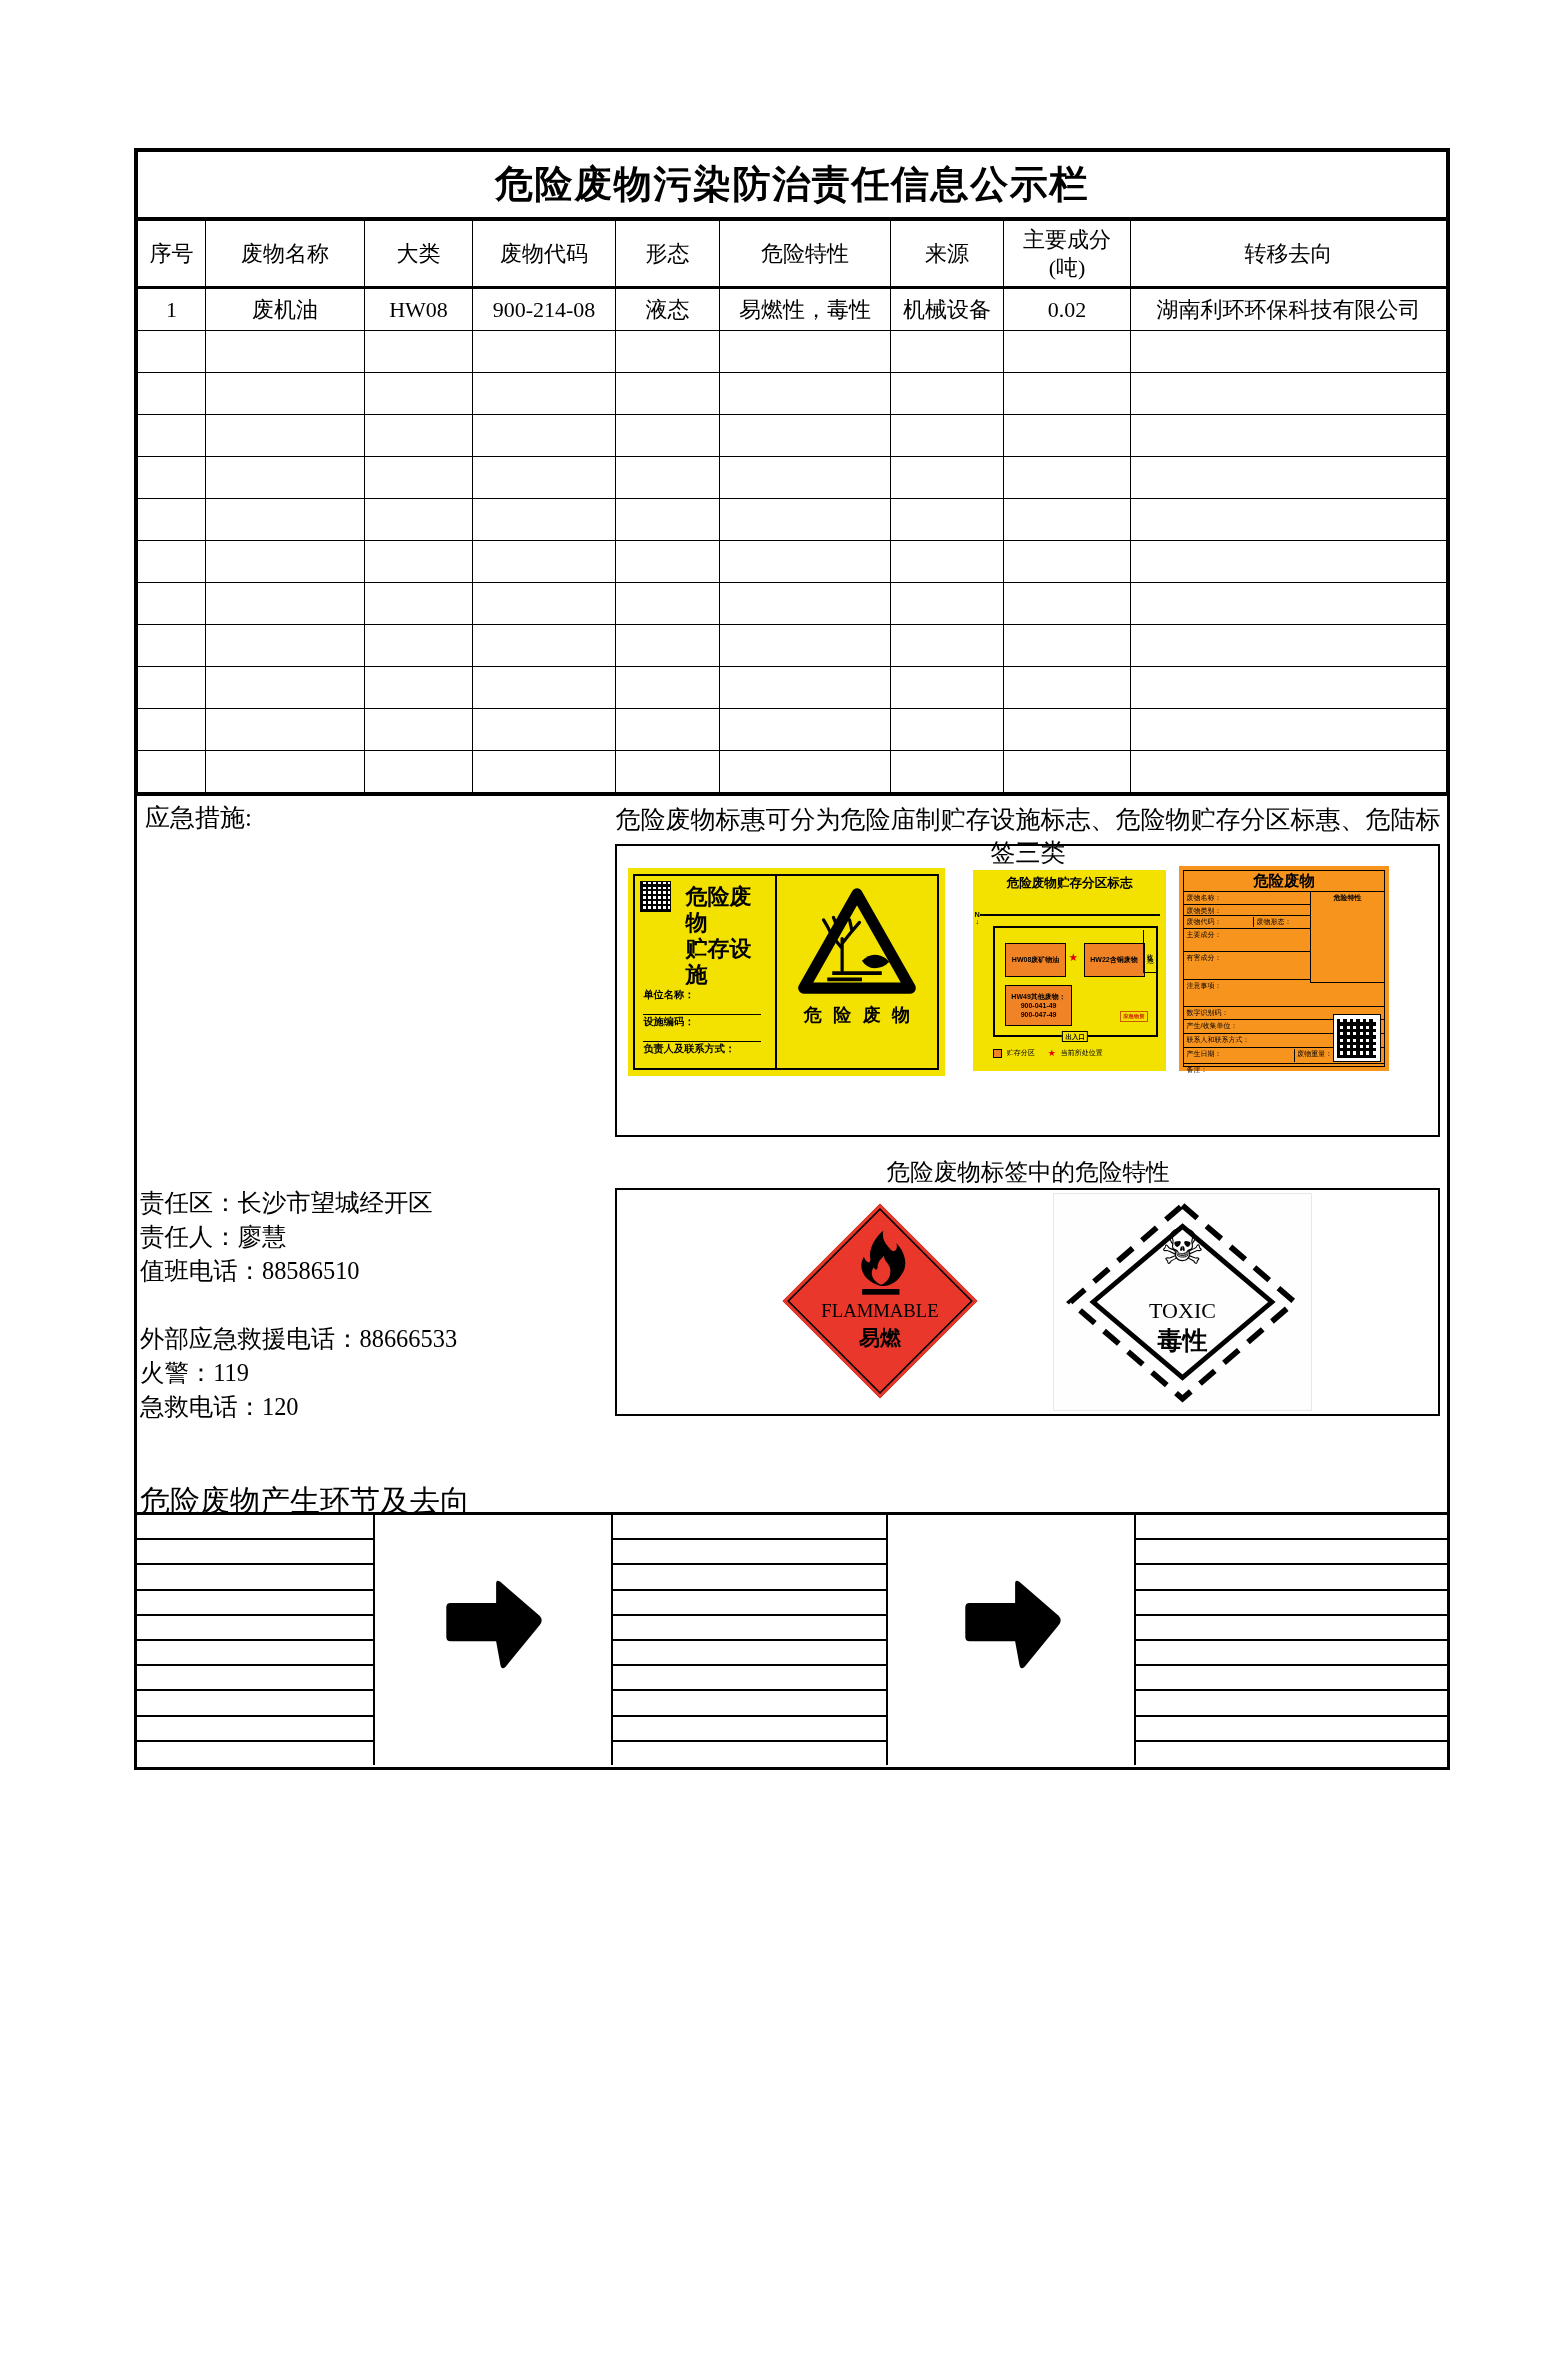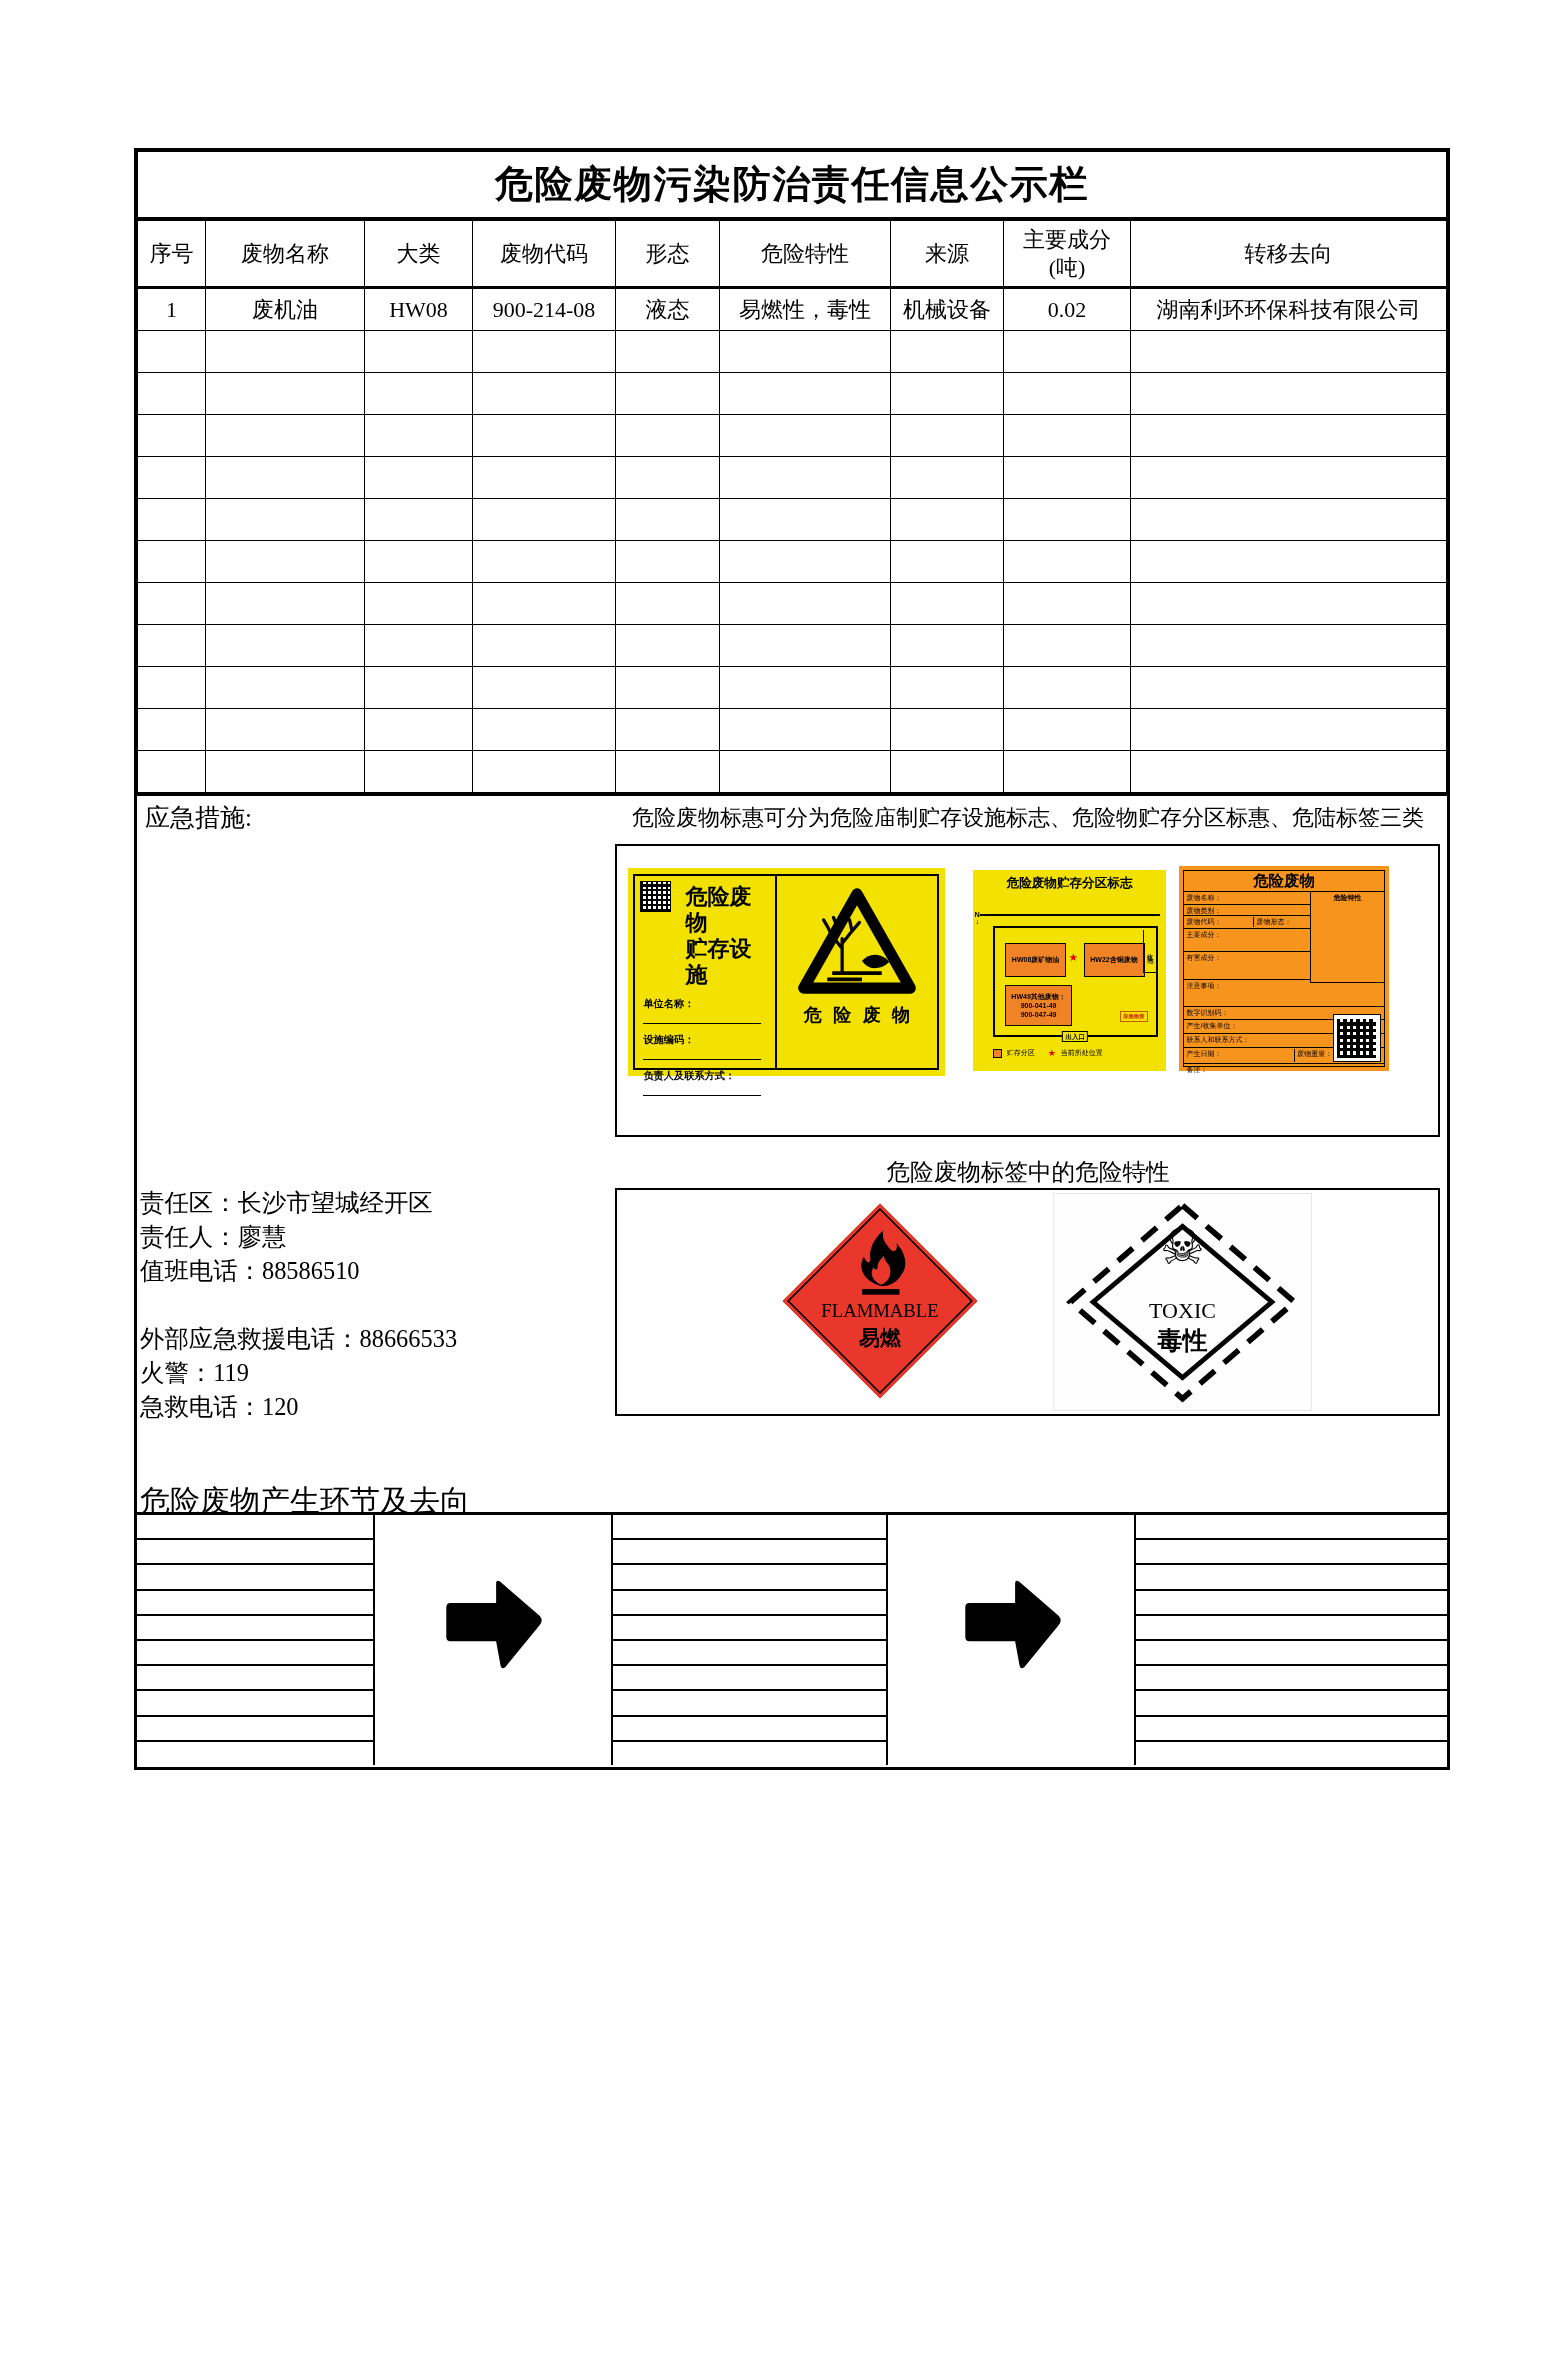--- a/index.html
+++ b/index.html
@@ -11,42 +11,42 @@
   table.waste{position:absolute;left:137px;top:151px;width:1310px;border-collapse:collapse;table-layout:fixed;}
   table.waste td,table.waste th{border:1.6px solid #000;text-align:center;vertical-align:middle;
         font-size:22px;font-weight:normal;padding:0 3.3px;overflow:hidden;}
   table.waste tr.title-row td{border-bottom:4.1px solid #000;height:65px;font-size:38px;font-weight:bold;letter-spacing:1.6px;}
   table.waste tr.header-row th{border-bottom:3.3px solid #000;height:65px;white-space:pre-line;line-height:28px;}
   table.waste tr.data-row td{height:41px;}
   table.waste tr.empty-row td{height:41px;}
   table.waste tr.last td{border-bottom:4.1px solid #000;}
   
   .mid-label{position:absolute;left:145px;top:801px;font-size:25px;}
-  .signs-title{position:absolute;left:615px;top:803px;width:826px;text-align:center;font-size:22px;}
+  .signs-title{position:absolute;left:615px;top:803px;width:826px;text-align:center;font-size:25px;}
   .signs-box{position:absolute;left:615px;top:844px;width:821px;height:289px;border:2.4px solid #000;}
   .hazard-title{position:absolute;left:615px;top:1156px;width:826px;text-align:center;font-size:23.6px;}
   .diamonds-box{position:absolute;left:615px;top:1188px;width:821px;height:224px;border:2.4px solid #000;}
   .para{position:absolute;left:140px;top:860px;width:478px;font-size:25px;line-height:33px;text-indent:2em;text-align:justify;}
   .resp{position:absolute;left:140px;top:1186px;font-size:24.4px;line-height:34px;}
   .resp .gap{height:34px;}
   .flow-label{position:absolute;left:140px;top:1481px;font-size:30px;font-family:Liberation Mono, monospace;}
   .flow-divider{position:absolute;left:134px;top:1512px;width:1316px;height:3.3px;background:#000;}
   
   .sign{font-family:"Liberation Sans","DejaVu Sans",sans-serif;}
   .sign1{position:absolute;left:10.6px;top:22px;width:317px;height:208px;background:#F3E100;}
   .sign1 .frame{position:absolute;inset:5.7px;border:2.4px solid #000;display:flex;}
   .sign1 .lpanel{width:47%;border-right:2.4px solid #000;position:relative;padding:4.9px 8.1px;box-sizing:border-box;}
   .sign1 .rpanel{flex:1;display:flex;flex-direction:column;align-items:center;justify-content:flex-start;padding-top:8.1px;}
   .qr{background:
       repeating-linear-gradient(0deg,#000 0 2.4px,transparent 2.4px 4.9px),
       repeating-linear-gradient(90deg,#000 0 2.4px,#fff 2.4px 4.9px);
       border:1.6px solid #000;}
   .sign1 .qr{position:absolute;left:4.9px;top:4.9px;width:29px;height:29px;}
   .sign1 .s1title{margin:3.3px 0 0 42px;font-size:22px;font-weight:bold;line-height:26px;}
-  .sign1 .field{margin-top:9px;font-size:10.2px;font-weight:bold;}
+  .sign1 .field{font-size:10.2px;font-weight:bold;}
   .sign1 .uline{border-bottom:1.6px solid #000;height:12.2px;width:95%;}
   .tri-wrap{width:130px;height:114px;}
   .sign1 .wtext{margin-top:4.9px;font-size:18px;font-weight:bold;letter-spacing:11.4px;text-indent:11.4px;}
   .sign2{position:absolute;left:356px;top:24.4px;width:193px;height:201px;background:#F3E100;padding:4.9px 6.5px;box-sizing:border-box;}
   .sign2 .s2title{text-align:center;font-size:12.6px;font-weight:bold;padding-bottom:22px;border-bottom:2px solid #000;}
   .sign2 .maparea{position:relative;margin:9.8px 1.6px 0 13px;height:107px;border:2px solid #000;}
   .zone{position:absolute;background:#F08326;border:1.6px solid #000;color:#000;font-weight:bold;
         display:flex;align-items:center;justify-content:center;text-align:center;}
   .z1{left:10.6px;top:14.6px;width:59px;height:32.5px;font-size:7px;}
   .z2{left:89px;top:14.6px;width:59px;height:32.5px;font-size:7px;}

